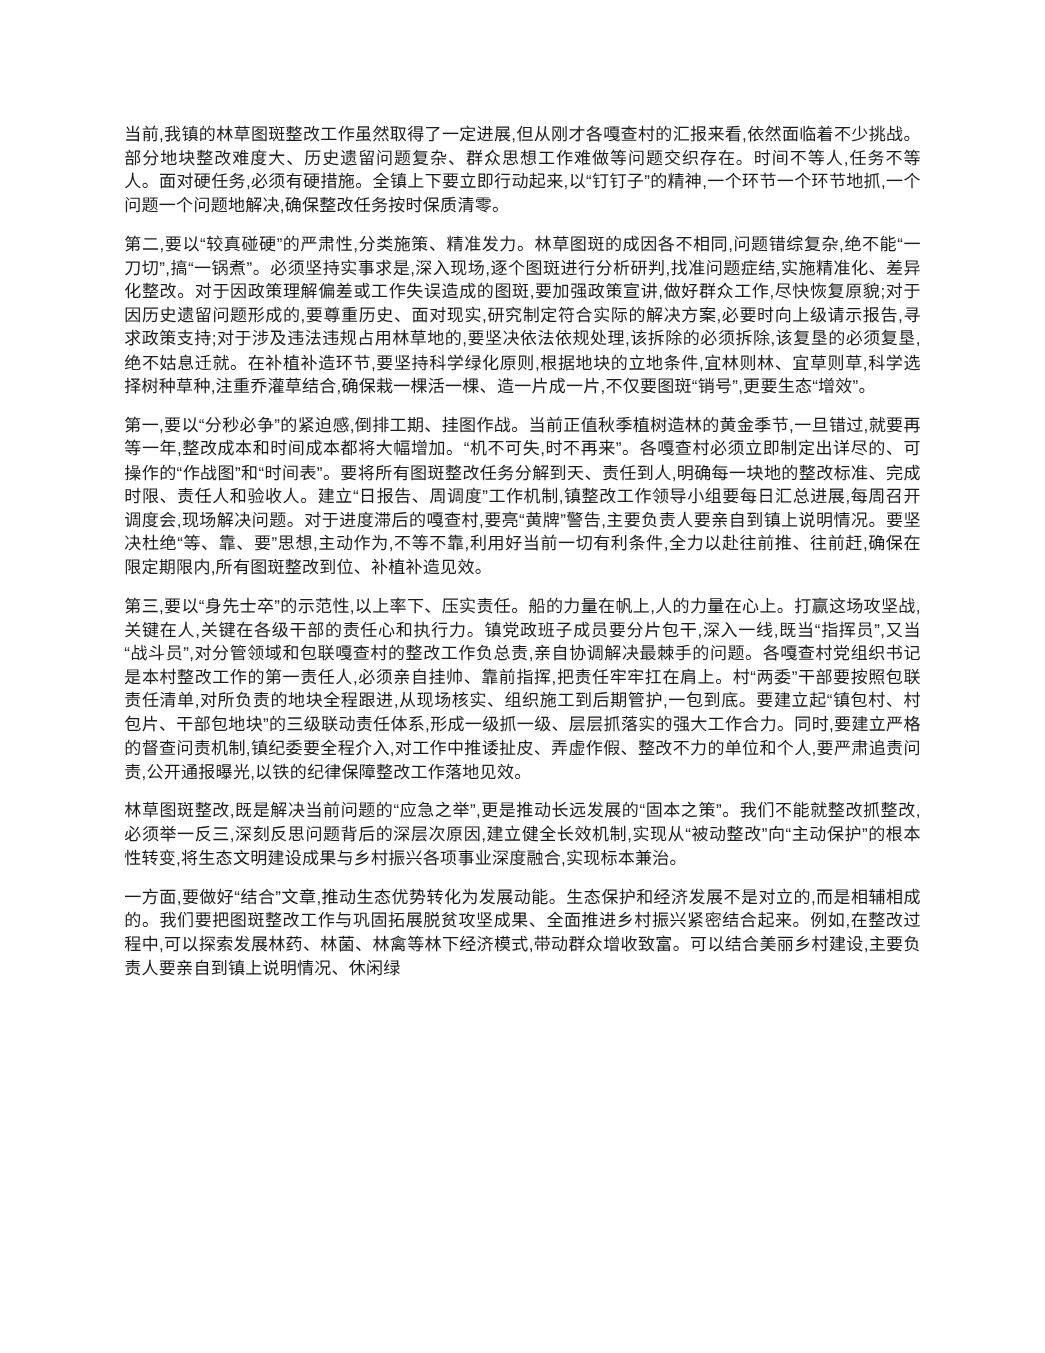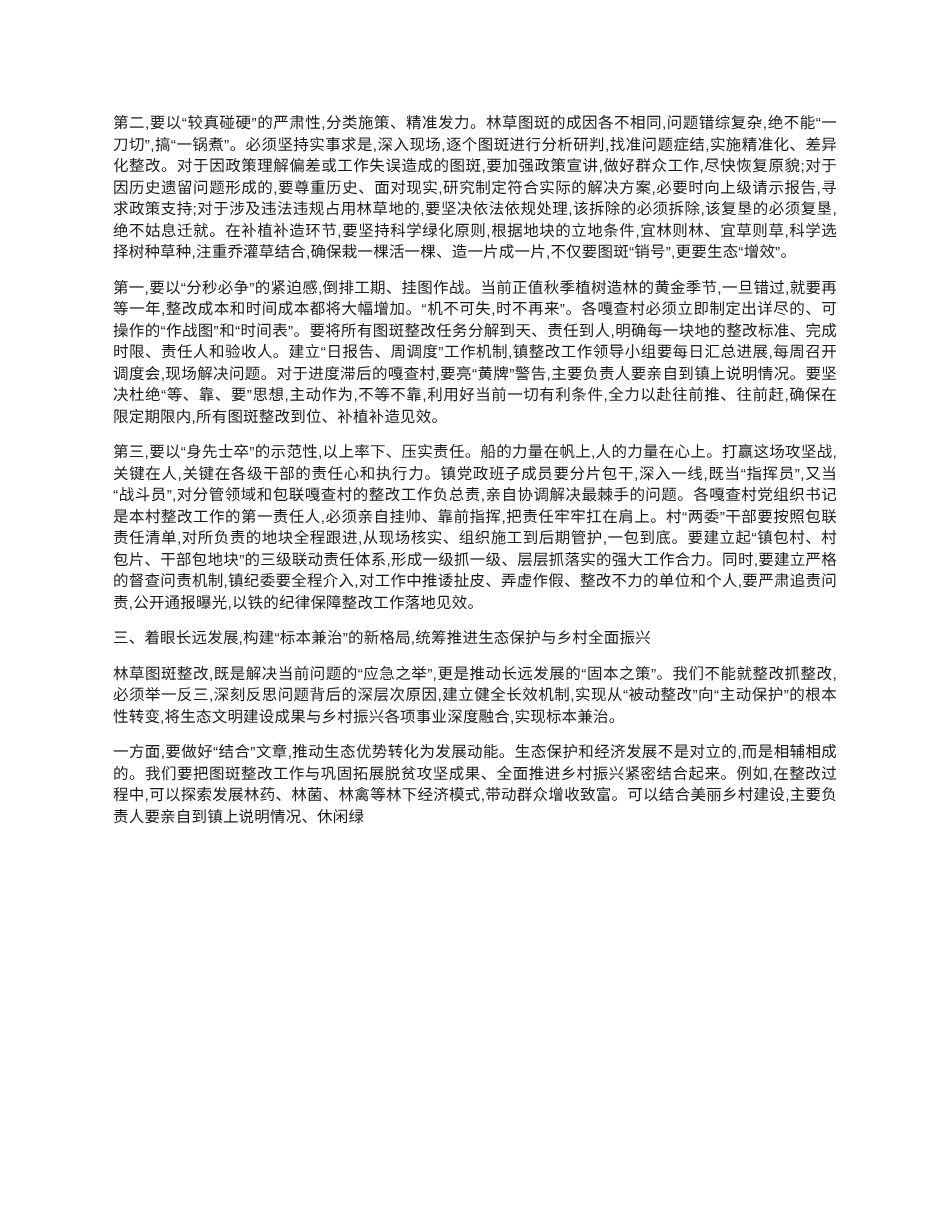--- a/index.html
+++ b/index.html
@@ -32,20 +32,20 @@
   .doc-body p.section-heading {
     
     font-weight: 400;
   }
 </style>
 </head>
 <body>
 
 <div class="page">
   <div class="doc-body">
+    <p>当前,我镇的林草图斑整改工作虽然取得了一定进展,但从刚才各嘎查村的汇报来看,依然面临着不少挑战。部分地块整改难度大、历史遗留问题复杂、群众思想工作难做等问题交织存在。时间不等人,任务不等人。面对硬任务,必须有硬措施。全镇上下要立即行动起来,以“钉钉子”的精神,一个环节一个环节地抓,一个问题一个问题地解决,确保整改任务按时保质清零。</p>
     <p>第二,要以“较真碰硬”的严肃性,分类施策、精准发力。林草图斑的成因各不相同,问题错综复杂,绝不能“一刀切”,搞“一锅煮”。必须坚持实事求是,深入现场,逐个图斑进行分析研判,找准问题症结,实施精准化、差异化整改。对于因政策理解偏差或工作失误造成的图斑,要加强政策宣讲,做好群众工作,尽快恢复原貌;对于因历史遗留问题形成的,要尊重历史、面对现实,研究制定符合实际的解决方案,必要时向上级请示报告,寻求政策支持;对于涉及违法违规占用林草地的,要坚决依法依规处理,该拆除的必须拆除,该复垦的必须复垦,绝不姑息迁就。在补植补造环节,要坚持科学绿化原则,根据地块的立地条件,宜林则林、宜草则草,科学选择树种草种,注重乔灌草结合,确保栽一棵活一棵、造一片成一片,不仅要图斑“销号”,更要生态“增效”。</p>
     <p>第一,要以“分秒必争”的紧迫感,倒排工期、挂图作战。当前正值秋季植树造林的黄金季节,一旦错过,就要再等一年,整改成本和时间成本都将大幅增加。“机不可失,时不再来”。各嘎查村必须立即制定出详尽的、可操作的“作战图”和“时间表”。要将所有图斑整改任务分解到天、责任到人,明确每一块地的整改标准、完成时限、责任人和验收人。建立“日报告、周调度”工作机制,镇整改工作领导小组要每日汇总进展,每周召开调度会,现场解决问题。对于进度滞后的嘎查村,要亮“黄牌”警告,主要负责人要亲自到镇上说明情况。要坚决杜绝“等、靠、要”思想,主动作为,不等不靠,利用好当前一切有利条件,全力以赴往前推、往前赶,确保在限定期限内,所有图斑整改到位、补植补造见效。</p>
     <p>第三,要以“身先士卒”的示范性,以上率下、压实责任。船的力量在帆上,人的力量在心上。打赢这场攻坚战,关键在人,关键在各级干部的责任心和执行力。镇党政班子成员要分片包干,深入一线,既当“指挥员”,又当“战斗员”,对分管领域和包联嘎查村的整改工作负总责,亲自协调解决最棘手的问题。各嘎查村党组织书记是本村整改工作的第一责任人,必须亲自挂帅、靠前指挥,把责任牢牢扛在肩上。村“两委”干部要按照包联责任清单,对所负责的地块全程跟进,从现场核实、组织施工到后期管护,一包到底。要建立起“镇包村、村包片、干部包地块”的三级联动责任体系,形成一级抓一级、层层抓落实的强大工作合力。同时,要建立严格的督查问责机制,镇纪委要全程介入,对工作中推诿扯皮、弄虚作假、整改不力的单位和个人,要严肃追责问责,公开通报曝光,以铁的纪律保障整改工作落地见效。</p>
-    <p class="section-heading">三、着眼长远发展,构建“标本兼治”的新格局,统筹推进生态保护与乡村全面振兴</p>
     <p>林草图斑整改,既是解决当前问题的“应急之举”,更是推动长远发展的“固本之策”。我们不能就整改抓整改,必须举一反三,深刻反思问题背后的深层次原因,建立健全长效机制,实现从“被动整改”向“主动保护”的根本性转变,将生态文明建设成果与乡村振兴各项事业深度融合,实现标本兼治。</p>
     <p>一方面,要做好“结合”文章,推动生态优势转化为发展动能。生态保护和经济发展不是对立的,而是相辅相成的。我们要把图斑整改工作与巩固拓展脱贫攻坚成果、全面推进乡村振兴紧密结合起来。例如,在整改过程中,可以探索发展林药、林菌、林禽等林下经济模式,带动群众增收致富。可以结合美丽乡村建设,主要负责人要亲自到镇上说明情况、休闲绿</p>
   </div>
 </div>
 
 </body></html>

